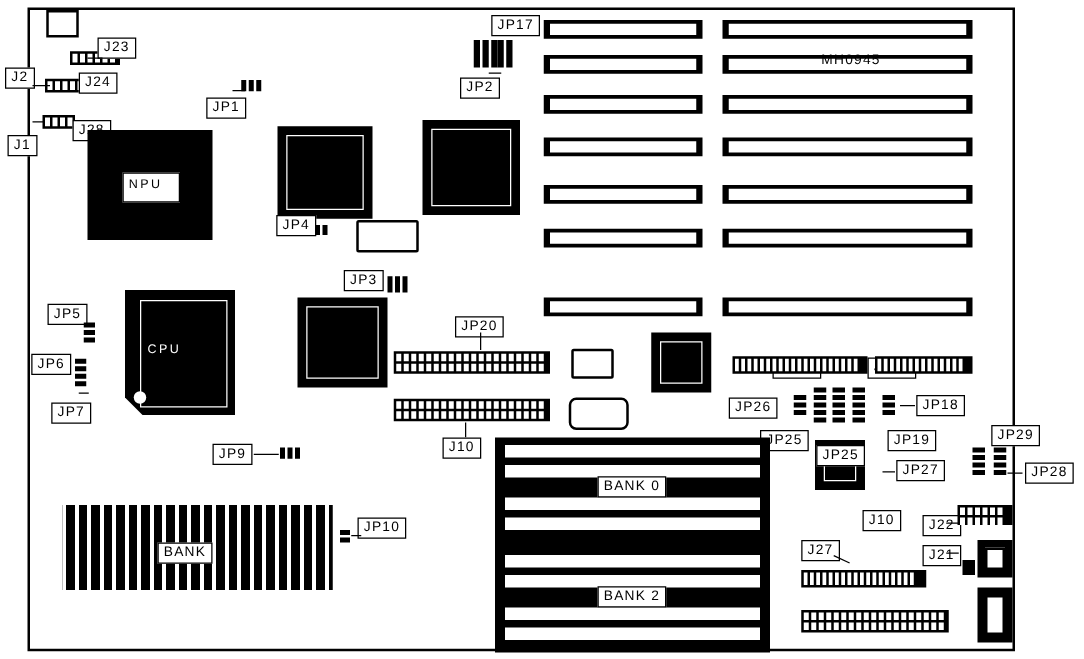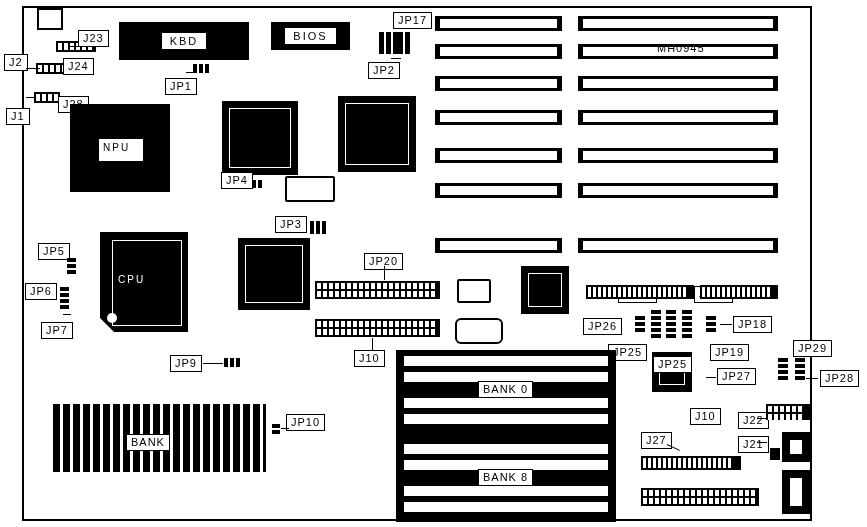--- a/index.html
+++ b/index.html
@@ -74,26 +74,20 @@
         <span style="width:4px;height:100%"></span>
         <span style="width:4px;height:100%"></span>
       </div>
   </div>
   <div class="lbl" style="left:58px;top:96px;">J28</div>
   <div class="lbl" style="left:6px;top:108px;">J1</div>
   <div class="line" style="left:26px;top:97px;width:10px;"></div>
 
   <div class="sqhole" style="left:37px;top:8px;width:26px;height:22px;"></div>
 
-  <div class="kbdbox" style="left:119px;top:22px;width:130px;height:38px;">
-    <span>KBD</span>
-  </div>
-  <div class="kbdbox" style="left:271px;top:22px;width:79px;height:28px;">
-    <span>BIOS</span>
-  </div>
 
   <div class="pins" style="left:193px;top:64px;">
     <span style="width:4px;height:9px"></span>
       <span style="width:4px;height:9px"></span>
       <span style="width:4px;height:9px"></span>
   </div>
   <div class="lbl" style="left:165px;top:78px;">JP1</div>
   <div class="line" style="left:186px;top:72px;width:10px;"></div>
 
   <div class="lbl" style="left:393px;top:12px;">JP17</div>
@@ -434,21 +428,21 @@
   <div style="position:absolute;left:404px;top:372px;width:204px;height:10px;background:#fff;"></div>
   <div style="position:absolute;left:404px;top:398px;width:204px;height:10px;background:#fff;"></div>
   <div style="position:absolute;left:404px;top:414px;width:204px;height:10px;background:#fff;"></div>
   <div class="lbl" style="left:478px;top:381px;">BANK 0</div>
 
   <div class="blk" style="left:396px;top:438px;width:220px;height:84px;"></div>
   <div style="position:absolute;left:404px;top:444px;width:204px;height:10px;background:#fff;"></div>
   <div style="position:absolute;left:404px;top:460px;width:204px;height:10px;background:#fff;"></div>
   <div style="position:absolute;left:404px;top:486px;width:204px;height:10px;background:#fff;"></div>
   <div style="position:absolute;left:404px;top:502px;width:204px;height:10px;background:#fff;"></div>
-  <div class="lbl" style="left:478px;top:469px;">BANK 8</div>
+  <div class="lbl" style="left:478px;top:469px;">BANK 2</div>
 
   <div class="blk" style="left:50px;top:404px;width:216px;height:68px;"></div>
   <div style="position:absolute;left:50px;top:404px;width:216px;height:68px;
               background:repeating-linear-gradient(90deg,#fff 0 3px,#000 3px 10px);"></div>
   <div class="lbl" style="left:126px;top:434px;">BANK</div>
 
   <div class="lbl" style="left:286px;top:414px;">JP10</div>
   <div class="pinsv" style="left:272px;top:424px;">
     <span style="width:8px;height:4px"></span>
       <span style="width:8px;height:4px"></span>

